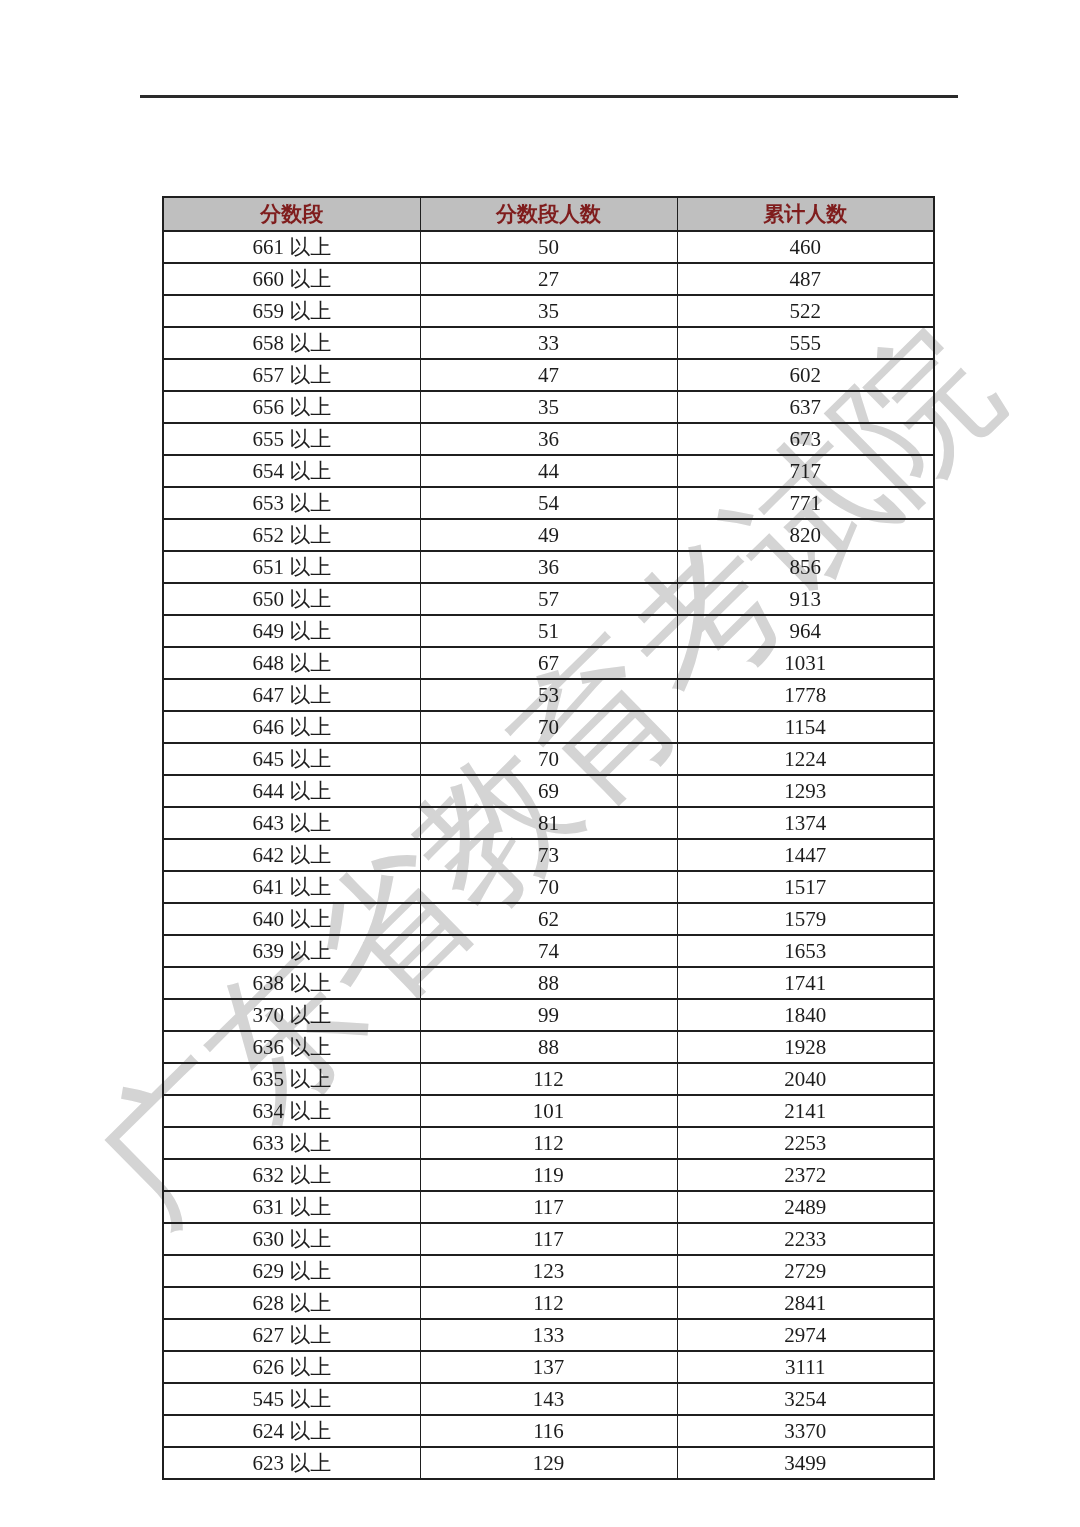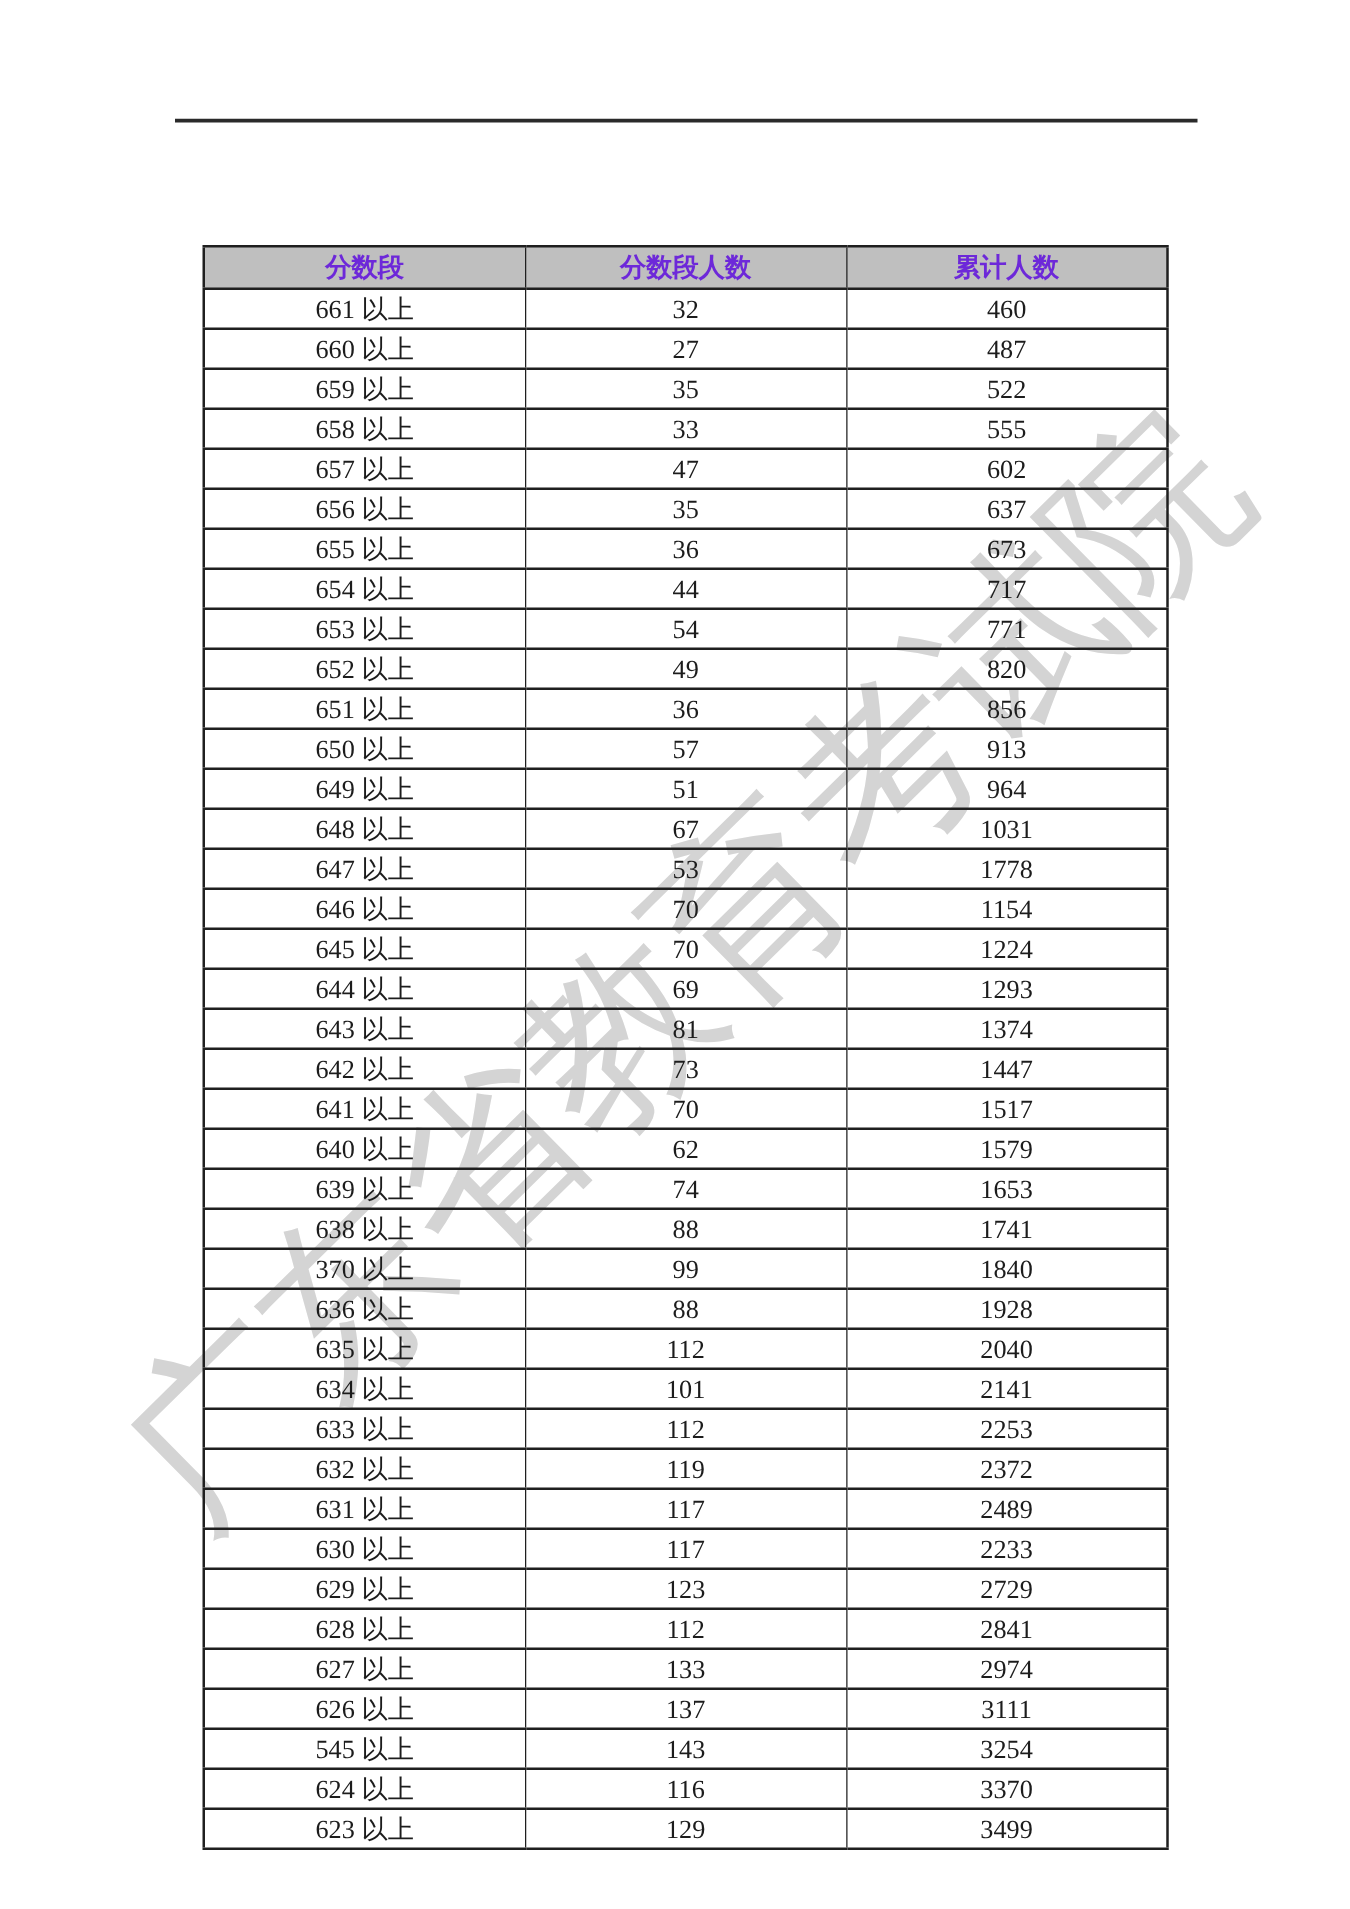--- a/index.html
+++ b/index.html
@@ -55,21 +55,21 @@
     border-width: 2px;
   }
   table.score-table th {
     border-width: 2px 1px;
     background: #bfbfbf;
     height: 30px;
     font-size: 21px;
     font-weight: bold;
     text-align: center;
     vertical-align: middle;
-    color: #6d28d9;
+    color: #7f1d1d;
   }
   table.score-table td {
     border-width: 2px 1px;
     height: 27px;
     font-size: 21px;
     text-align: center;
     vertical-align: middle;
     background: transparent;
     color: #1c1c1c;
   }
@@ -87,21 +87,21 @@
     <thead>
       <tr>
         <th>分数段</th>
         <th>分数段人数</th>
         <th>累计人数</th>
       </tr>
     </thead>
     <tbody>
         <tr>
           <td>661 以上</td>
-          <td>32</td>
+          <td>50</td>
           <td>460</td>
         </tr>
         <tr>
           <td>660 以上</td>
           <td>27</td>
           <td>487</td>
         </tr>
         <tr>
           <td>659 以上</td>
           <td>35</td>

